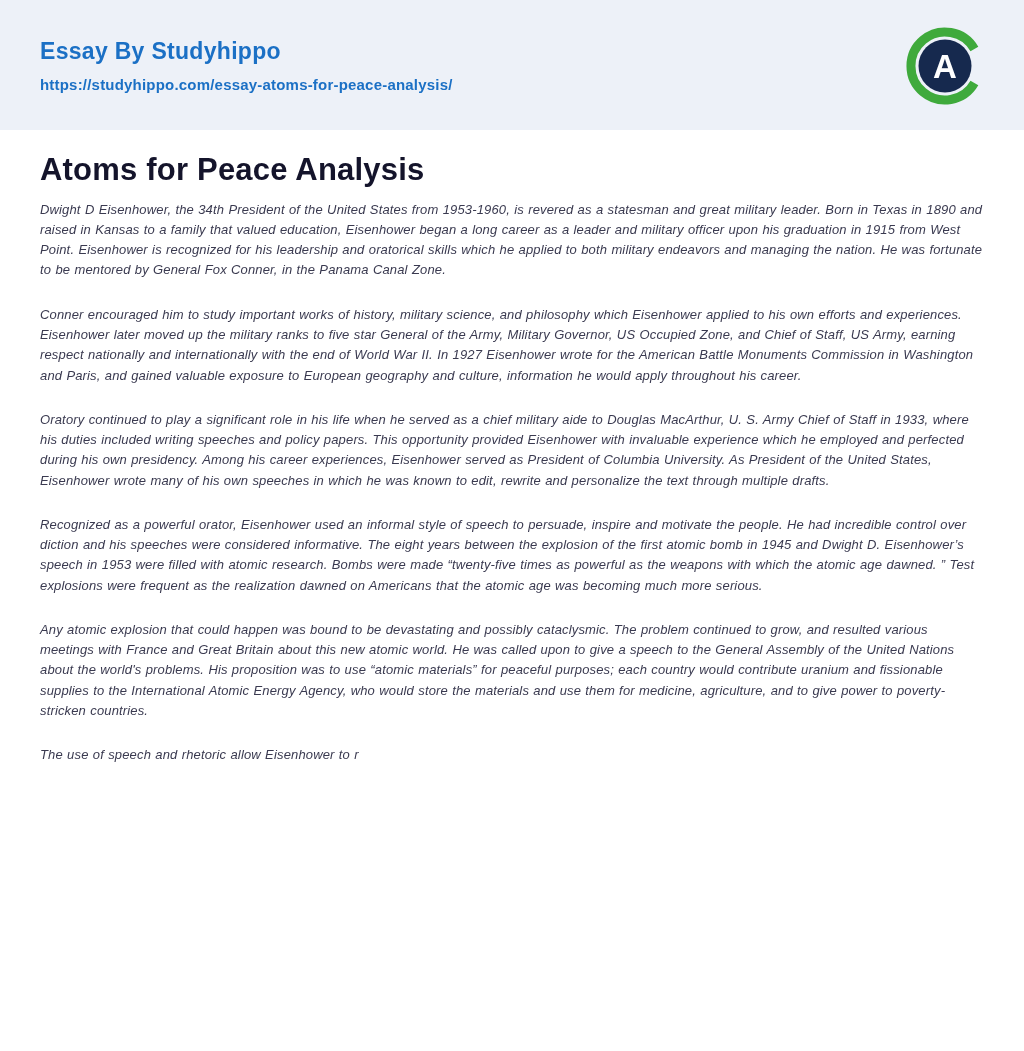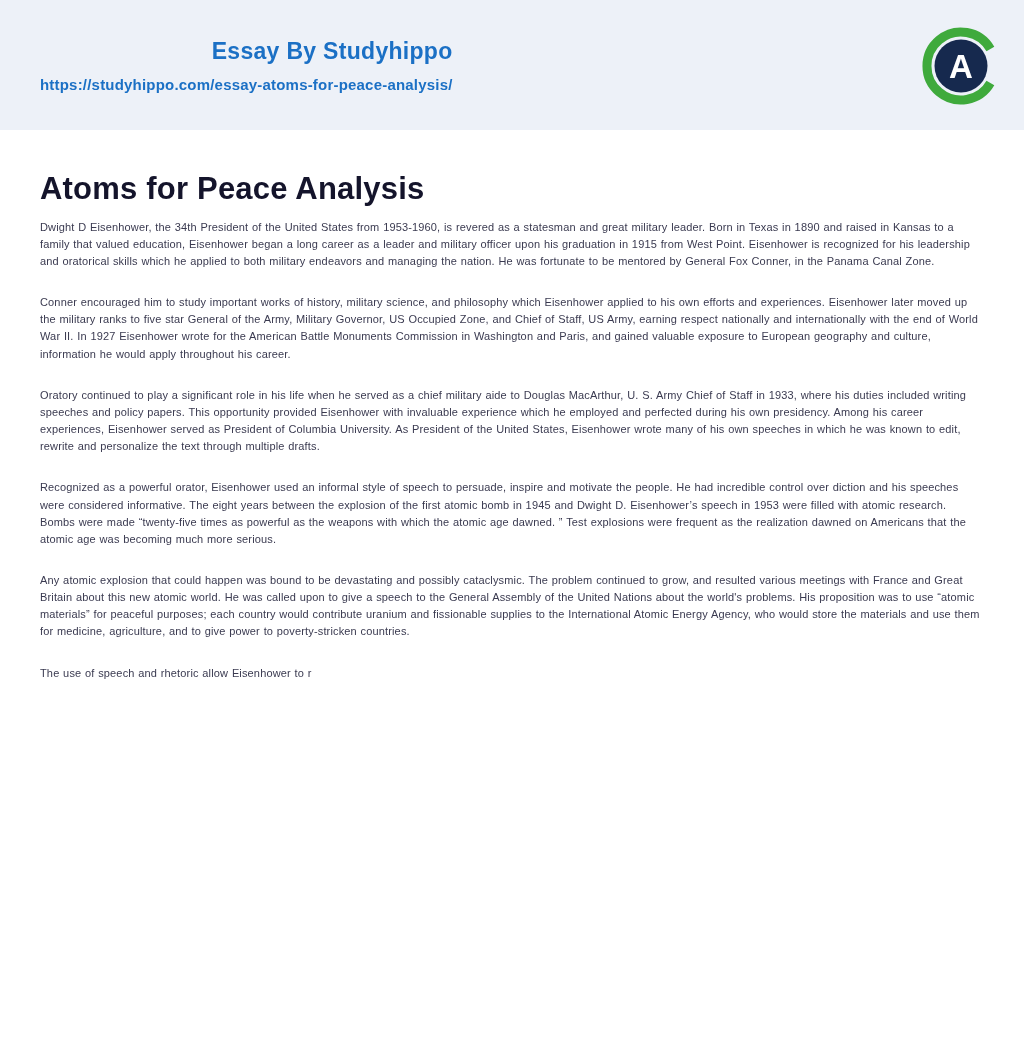--- a/index.html
+++ b/index.html
@@ -17,26 +17,25 @@
     width:1024px;
     min-height:1051px;
     margin:0 auto;
     overflow-x:hidden;
   }
   .page{width:1024px;min-height:1051px;background:#fff;}
 
   
   .site-header{
     background:var(--header-bg);
-    padding:26px 24px 24px 40px;
+    padding:26px 40px 24px 40px;
     display:flex;
     align-items:center;
     justify-content:space-between;
     height:130px;
-    text-align:right;
   }
   .header-left{display:flex;flex-direction:column;gap:12px;}
   .site-title{
     color:var(--link-blue);
     font-size:23px;
     font-weight:700;
     letter-spacing:0.3px;
     line-height:1.1;
   }
   .site-url{
@@ -49,37 +48,37 @@
   }
   .logo-wrap{
     width:78px;height:78px;
     flex:0 0 auto;
     margin-right:0px;
   }
 
   
   .content{
     padding:22px 40px 30px 40px;
-    margin-top:19px;
   }
   .article-title{
     color:var(--title-color);
     font-size:31px;
     font-weight:800;
     letter-spacing:0.2px;
     margin:0 0 12px 0;
     line-height:1.15;
   }
   .article-body p{
     color:var(--body-color);
-    font-size:11px;
+    font-size:13px;
     line-height:1.56;
     letter-spacing:0.15px;
     margin:0 0 24px 0;
     word-spacing:0.5px;
+    font-style:italic;
   }
   .article-body p:last-child{margin-bottom:0;}
 </style>
 </head>
 <body>
 
 <div class="page">
 
   <header class="site-header">
     <div class="header-left">

